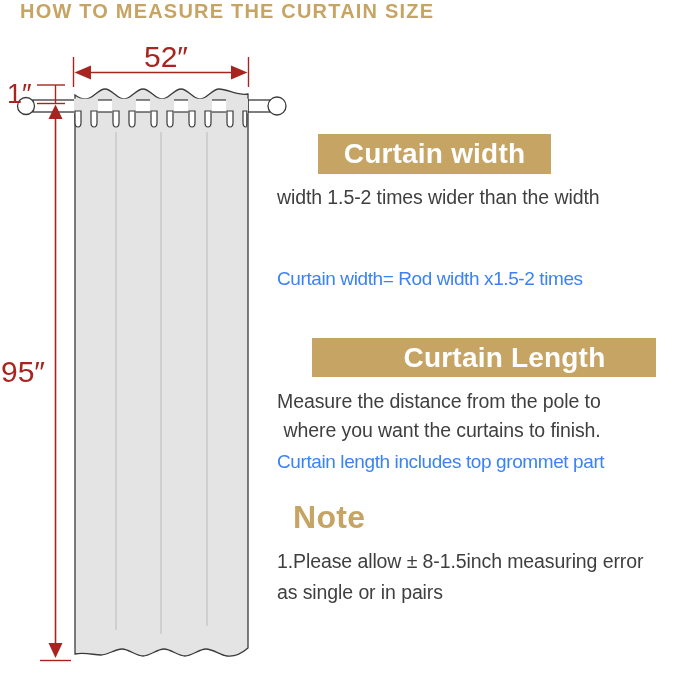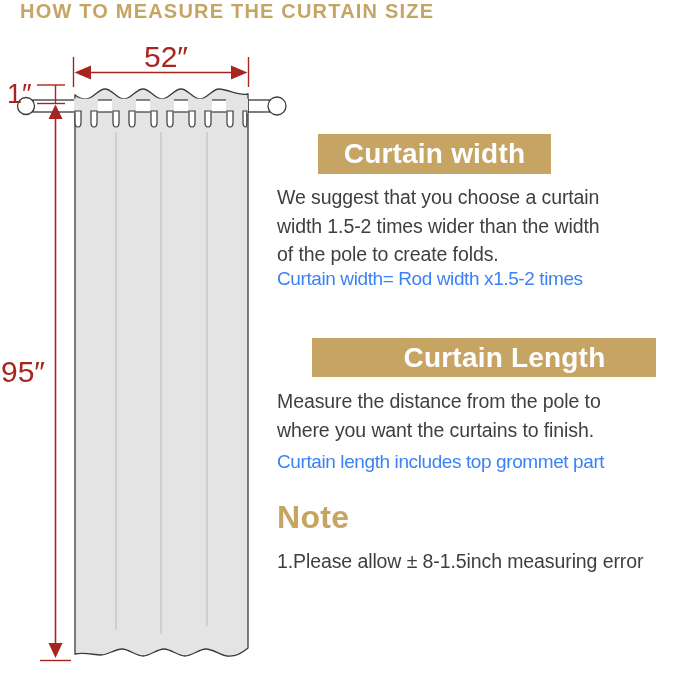--- a/index.html
+++ b/index.html
@@ -18,29 +18,29 @@
     background:#C6A464;color:#ffffff;font-weight:bold;font-size:28px;
     text-align:center;letter-spacing:0.2px;
   }
   #width-box{left:318px;top:134px;width:233px;height:40px;line-height:40px;}
   #length-box{left:312px;top:338px;width:303px;height:39px;line-height:39px;padding-left:41px;}
   .body-text{
     color:#3F3F3F;font-size:19.5px;line-height:28.5px;letter-spacing:-0.1px;
     white-space:nowrap;
   }
   #width-para{left:277px;top:183px;}
-  #length-para{left:277px;top:387px;}
+  #length-para{left:277px;top:387px;text-align:right;}
   .formula{
     color:#3b82f6;font-size:19px;font-weight:normal;letter-spacing:-0.4px;
     white-space:nowrap;
   }
   #width-formula{left:277px;top:268px;}
   #length-formula{left:277px;top:451px;}
   #note-heading{
-    left:277px;top:499px;font-size:32px;font-weight:bold;color:#C6A464;
+    left:293px;top:499px;font-size:32px;font-weight:bold;color:#C6A464;
     letter-spacing:0.3px;
   }
   #note-list{left:277px;top:546px;}
   .svg-dim-text{font-family:"Liberation Sans","DejaVu Sans",sans-serif;fill:#A8241F;}
 </style>
 </head>
 <body>
 
 <div class="abs" id="title">HOW TO MEASURE THE CURTAIN SIZE</div>
 
@@ -125,29 +125,28 @@
   <g stroke="#A8241F" fill="#A8241F">
     <line x1="55.5" y1="110" x2="55.5" y2="648" stroke-width="1.6"></line>
     <path d="M55.5,658 L48.5,643 L62.5,643 Z" stroke="none"></path>
     <line x1="40" y1="660.5" x2="71" y2="660.5" stroke-width="1.4"></line>
   </g>
   <text class="svg-dim-text" x="1" y="382" font-size="30">95″</text>
 </svg>
 
 <div class="abs head-box" id="width-box">Curtain width</div>
 <div class="abs body-text" id="width-para">
-  <div>We suggest that you choose a curtain</div>
   <div>width 1.5-2 times wider than the width</div>
-  <div>of the pole to create folds.</div>
 </div>
 <div class="abs formula" id="width-formula">Curtain width= Rod width x1.5-2 times</div>
 
 <div class="abs head-box" id="length-box">Curtain Length</div>
 <div class="abs body-text" id="length-para">
   <div>Measure the distance from the pole to</div>
   <div>where you want the curtains to finish.</div>
 </div>
 <div class="abs formula" id="length-formula">Curtain length includes top grommet part</div>
 
 <div class="abs" id="note-heading">Note</div>
 <div class="abs body-text" id="note-list" style="line-height:30.5px;">
   <div>1.Please allow ± 8-1.5inch measuring error</div>
+  <div>as single or in pairs</div>
 </div>
 
 </body></html>

